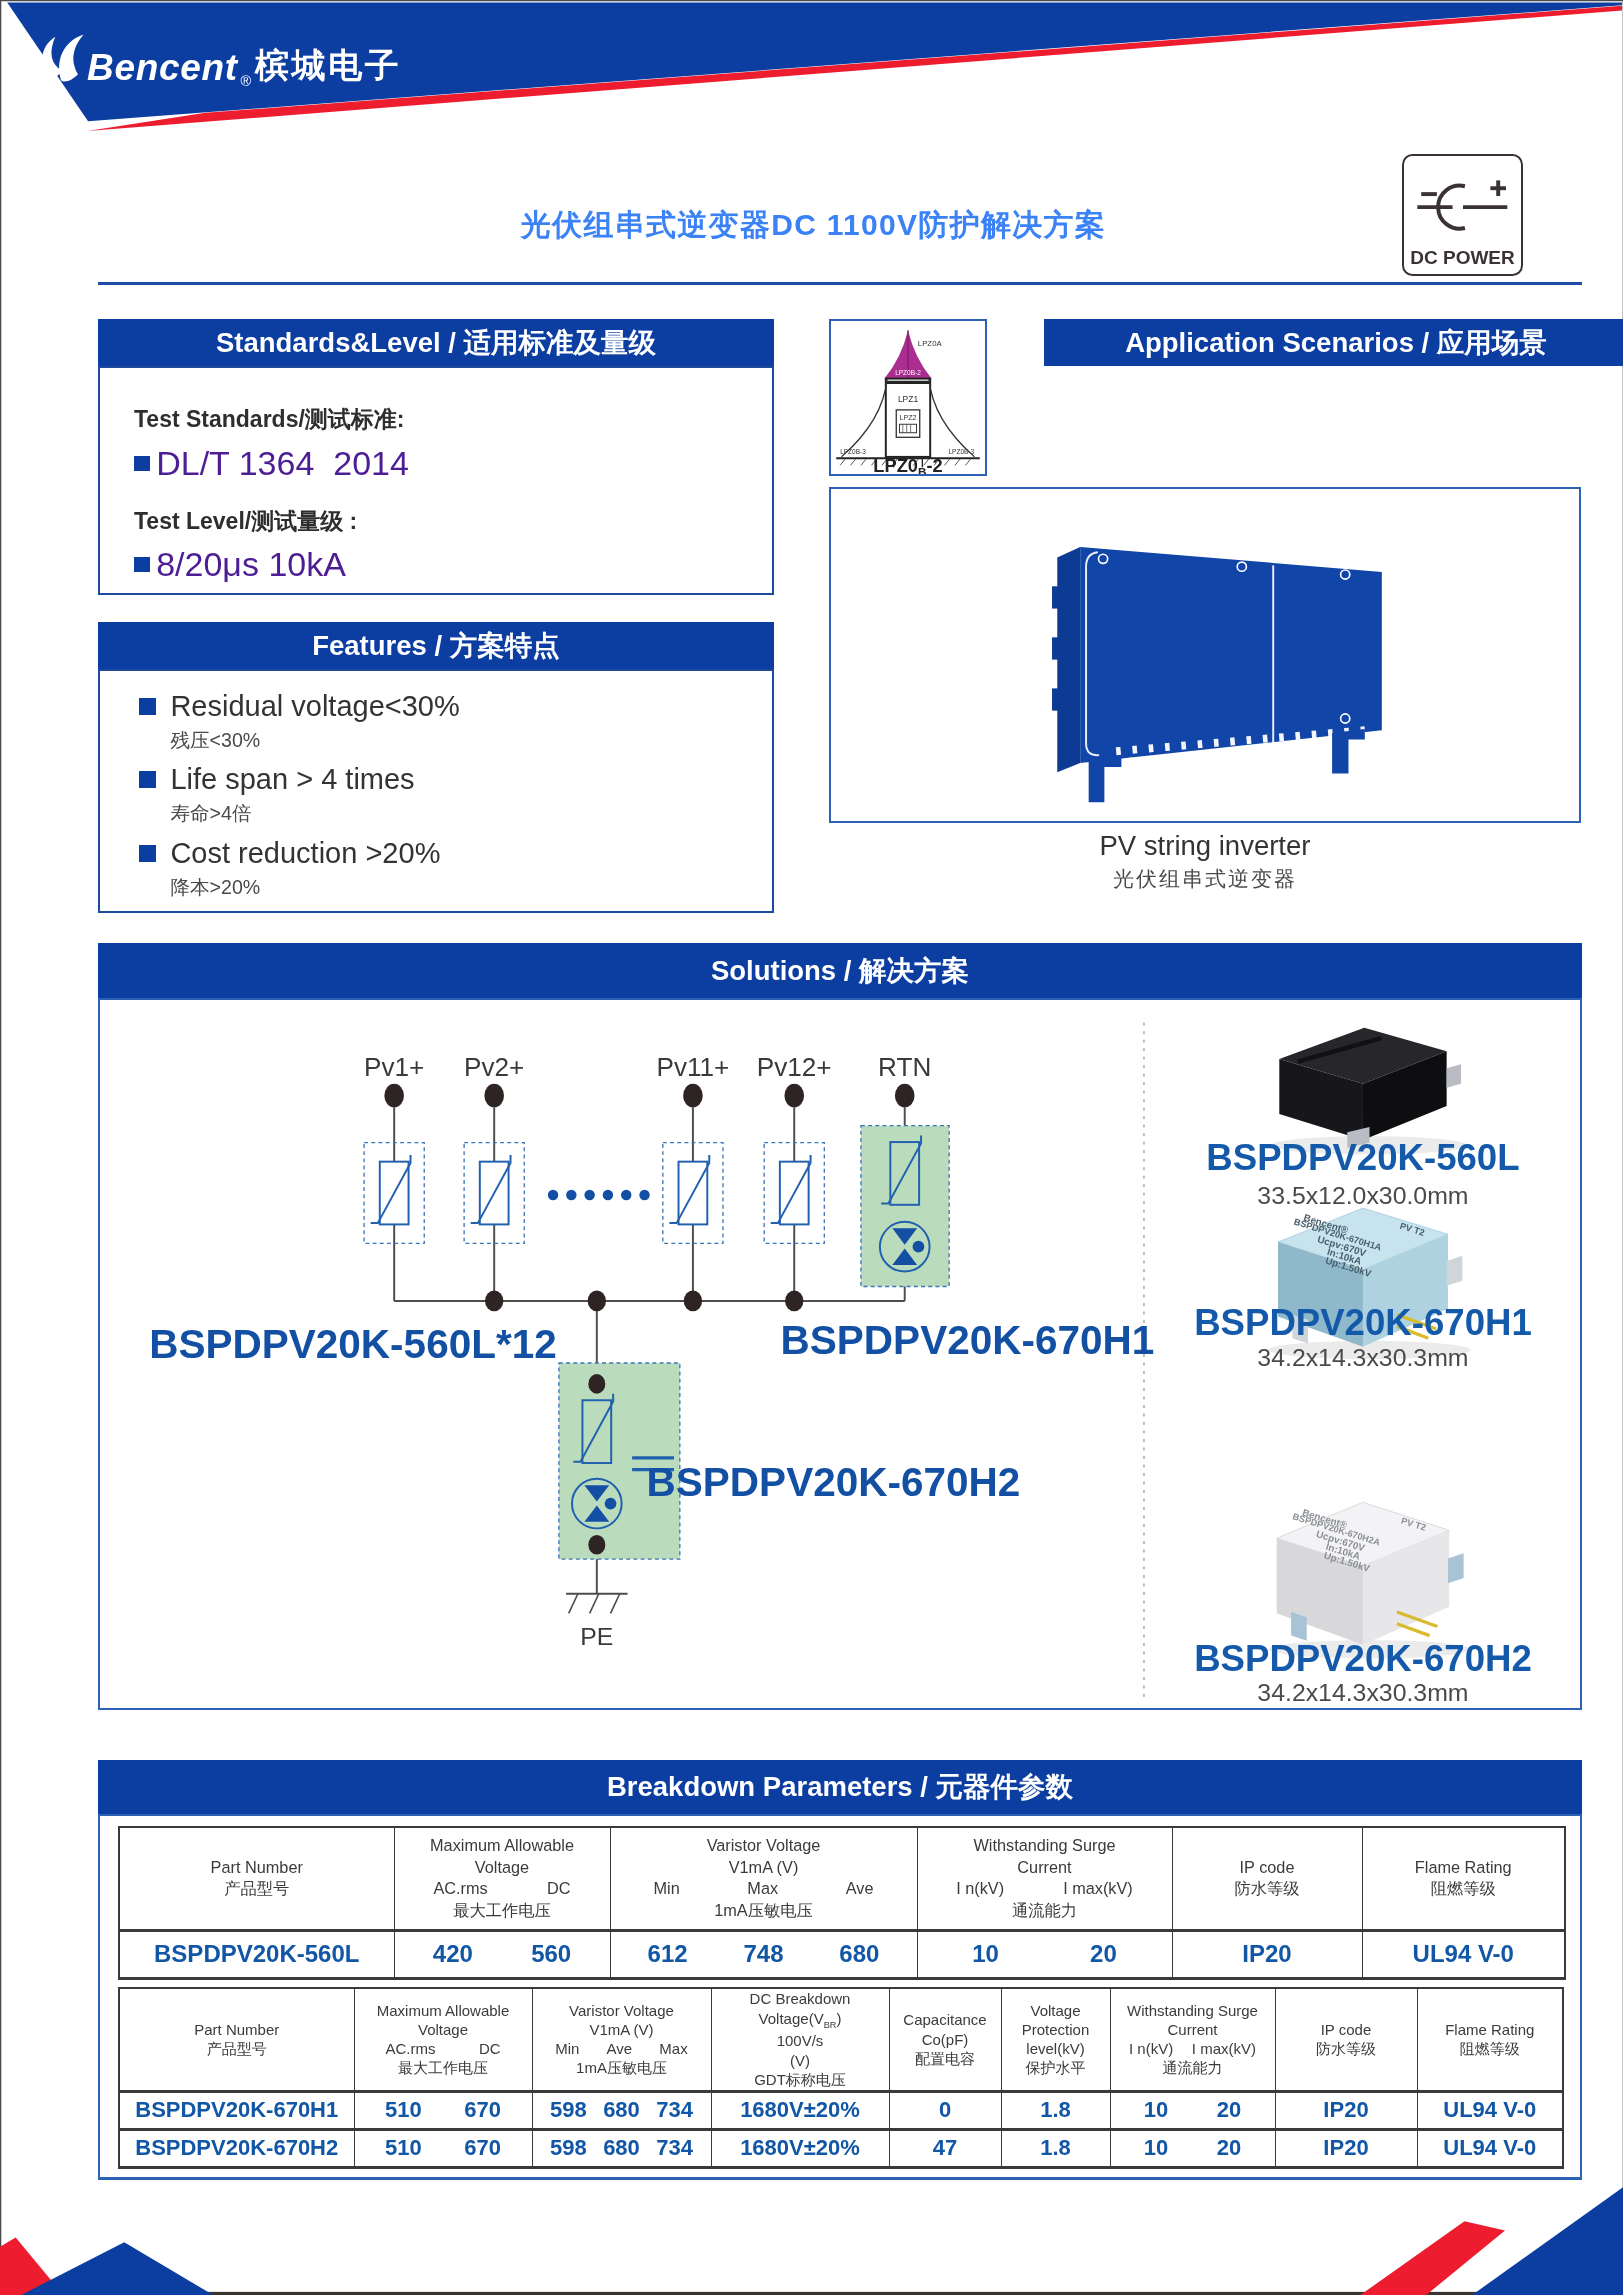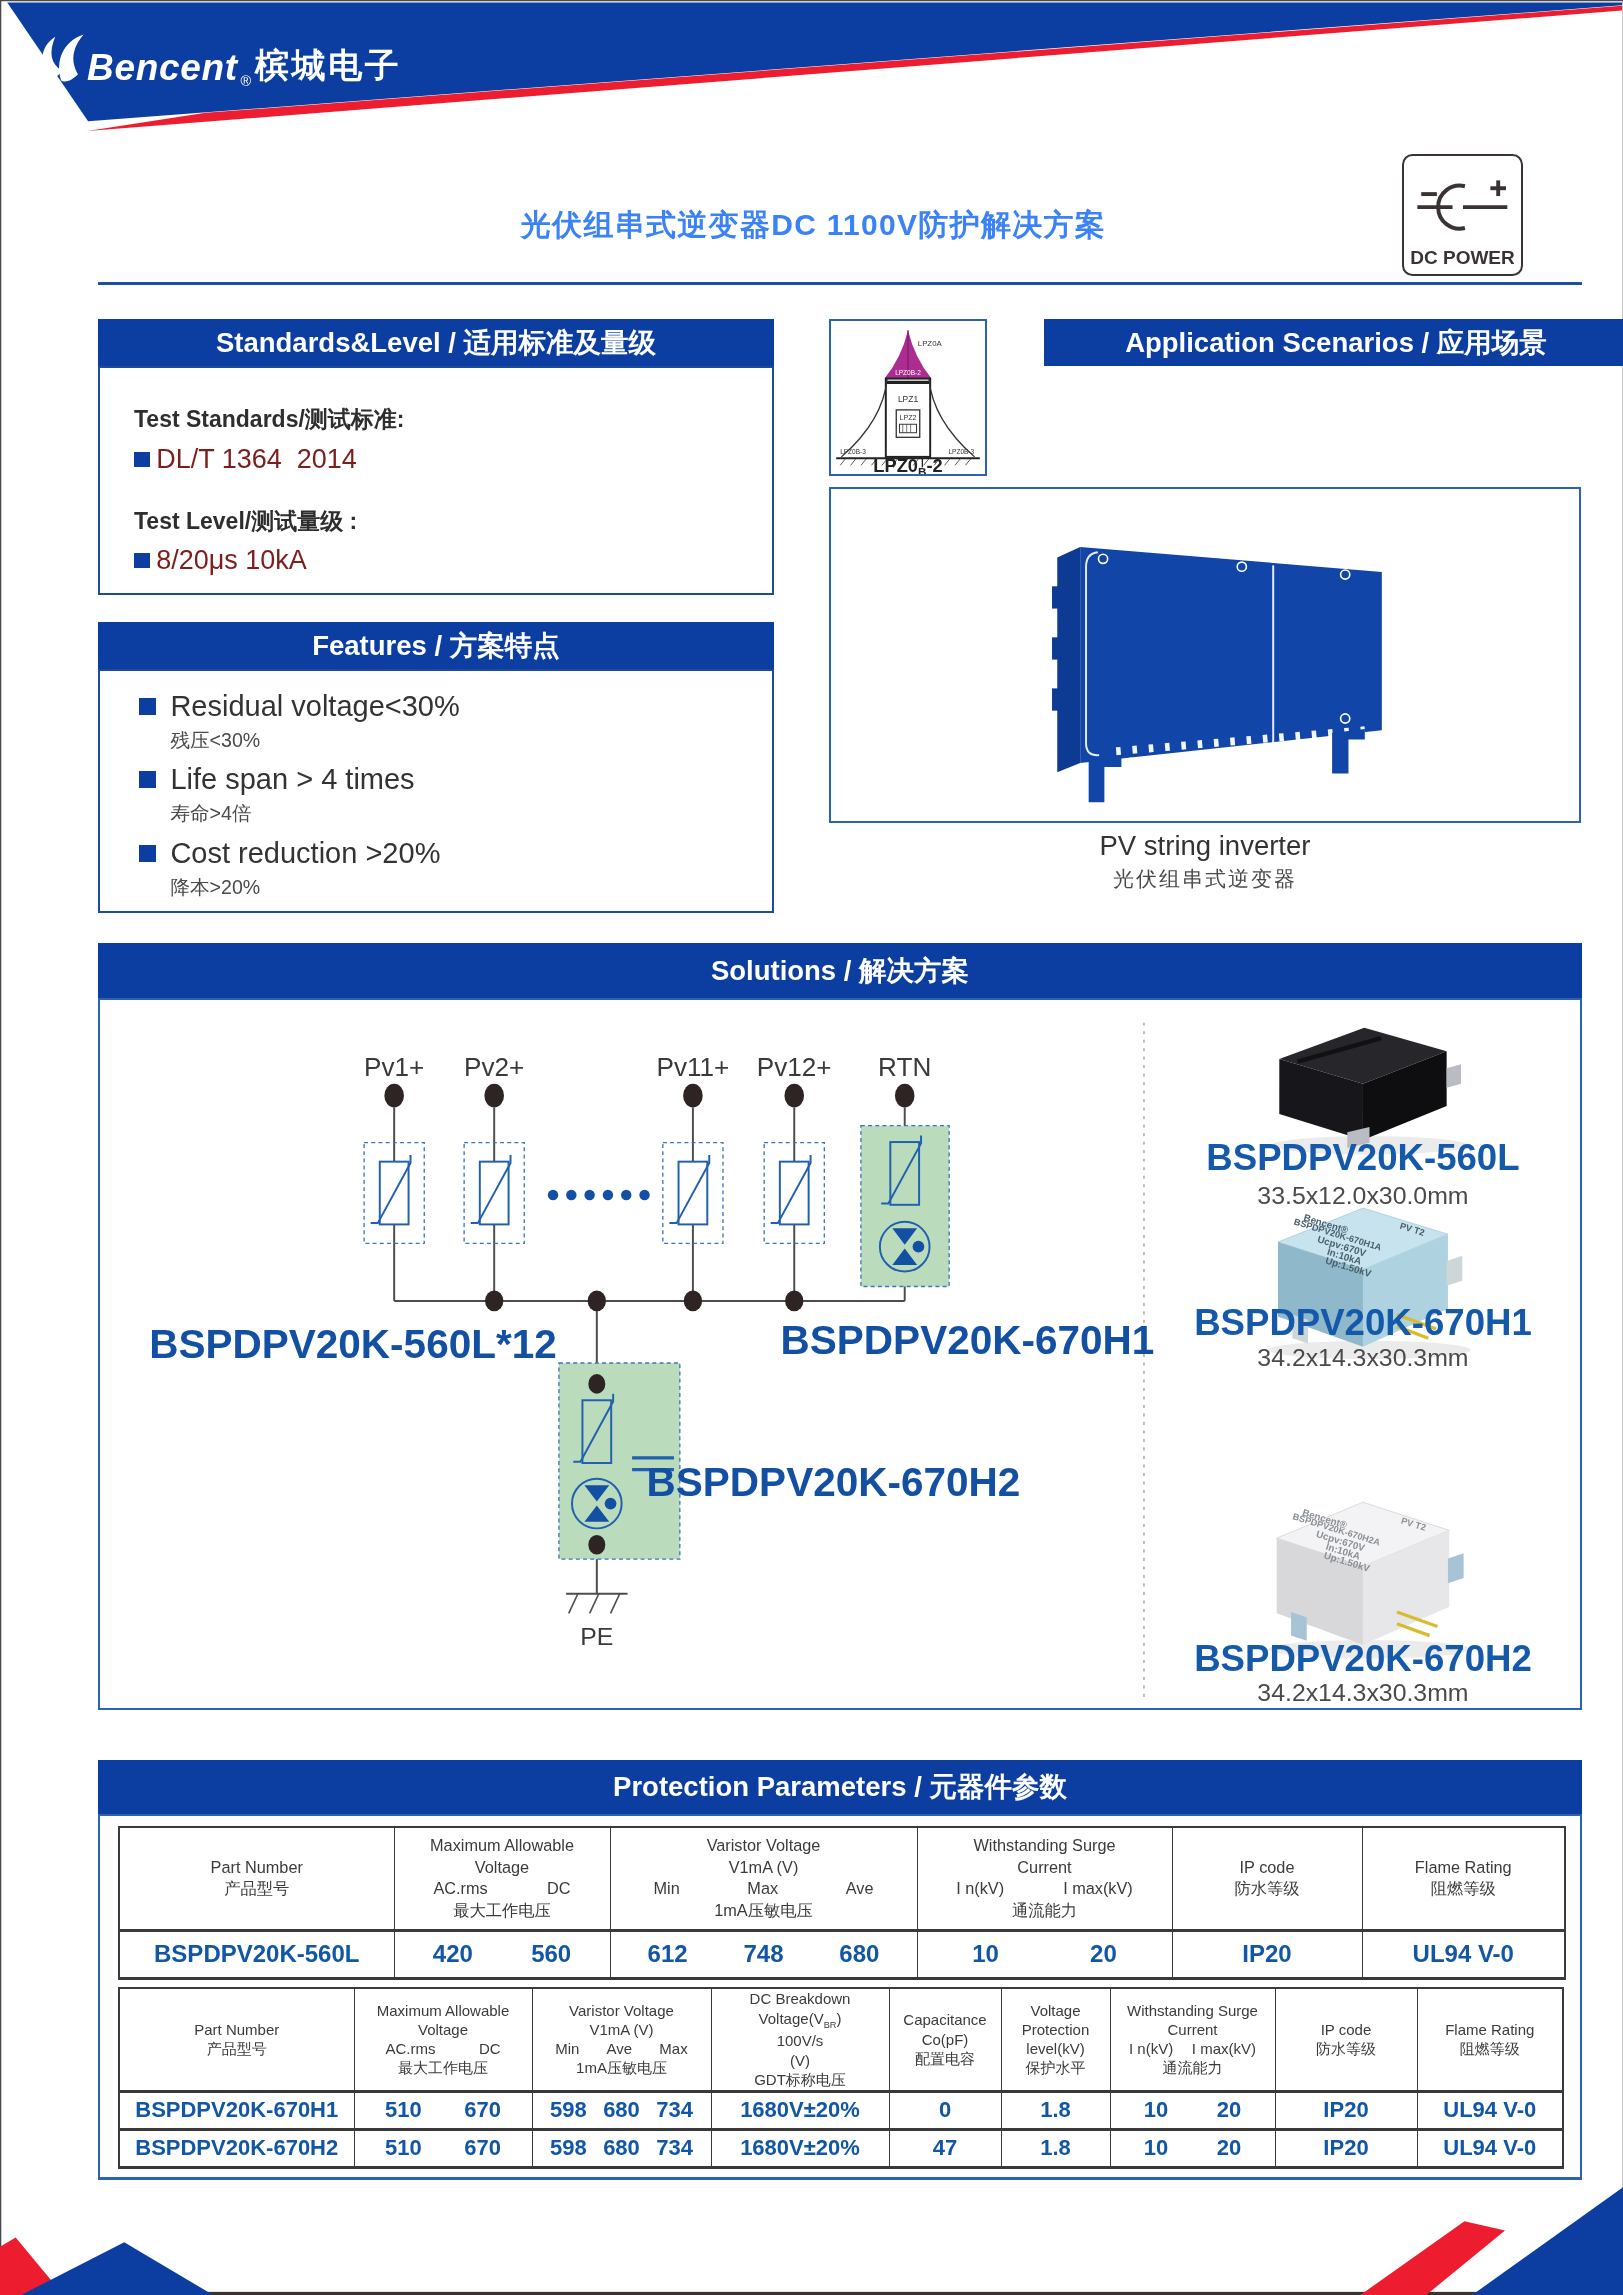--- a/index.html
+++ b/index.html
@@ -35,21 +35,21 @@
   
   .dcbox{position:absolute;left:1402px;top:154px;width:121px;height:122px;border:2.6px solid #3a3233;
     border-radius:10.5px;box-sizing:border-box;background:#fff;}
   .dcbox .lbl{position:absolute;left:0;bottom:5.2px;width:100%;text-align:center;
     font-size:19px;font-weight:bold;color:#3a3233;letter-spacing:0px;}
 
   
   .sec-label{position:absolute;font-size:23px;font-weight:bold;color:#2e2e2e;white-space:pre;text-align:center;}
   .sec-row{position:absolute;display:flex;align-items:center;}
   .bullet{width:15.7px;height:15.7px;background:#0c3ea2;flex:0 0 auto;}
-  .sec-row .v{font-size:27px;color:#7f1d1d;margin-left:6.5px;white-space:pre;}
+  .sec-row .v{font-size:34px;color:#4c1d95;margin-left:6.5px;white-space:pre;}
 
   .feat-item{position:absolute;display:flex;}
   .feat-item .bullet{width:17px;height:17px;margin-top:7.8px;}
   .feat-txt{margin-left:14.4px;}
   .feat-en{font-size:29px;color:#333;}
   .feat-cn{font-size:19.6px;color:#4a4a4a;margin-top:3.9px;}
 
   .inv-en{position:absolute;left:0;top:341px;width:100%;text-align:center;font-size:27.5px;color:#333;}
   .inv-cn{position:absolute;left:0;top:376px;width:100%;text-align:center;font-size:21px;color:#4a4a4a;letter-spacing:2px;}
 
@@ -347,21 +347,21 @@
         <text transform="translate(-36,-6) rotate(17)" font-size="15">Ucpv:670V</text>
         <text transform="translate(-32,10) rotate(17)" font-size="15">In:10kA</text>
         <text transform="translate(-26,26) rotate(17)" font-size="15">Up:1.50kV</text>
         <text transform="translate(76,-32) rotate(17)" font-size="14">PV T2</text>
       </g>
     </g>
     <text x="2085" y="2556" font-size="56" font-weight="bold" fill="#155aaa" text-anchor="middle">BSPDPV20K-670H2</text>
     <text x="2085" y="2602" font-size="38" fill="#4a4a4a" text-anchor="middle">34.2x14.3x30.3mm</text>
   </svg>
 
-  <div class="bar" style="left:98px;top:1760px;width:1484px;height:54px">Protection Parameters / 元器件参数</div>
+  <div class="bar" style="left:98px;top:1760px;width:1484px;height:54px">Breakdown Parameters / 元器件参数</div>
   <div class="panel" style="left:98px;top:1814px;width:1484px;height:366px;border-color:#2b62b4;border-bottom-width:3.9px"></div>
 
   <div class="twrap" style="top:1826px">
     <table class="ptable">
       <colgroup>
           <col style="width:275px">
           <col style="width:216px">
           <col style="width:307px">
           <col style="width:255px">
           <col style="width:190px">

